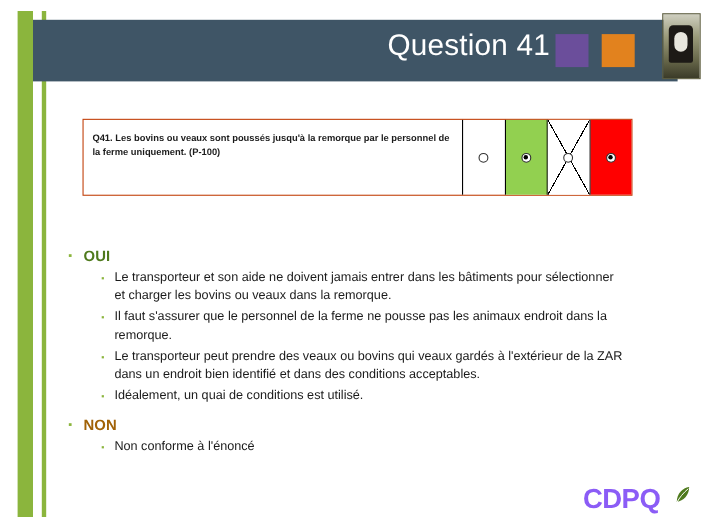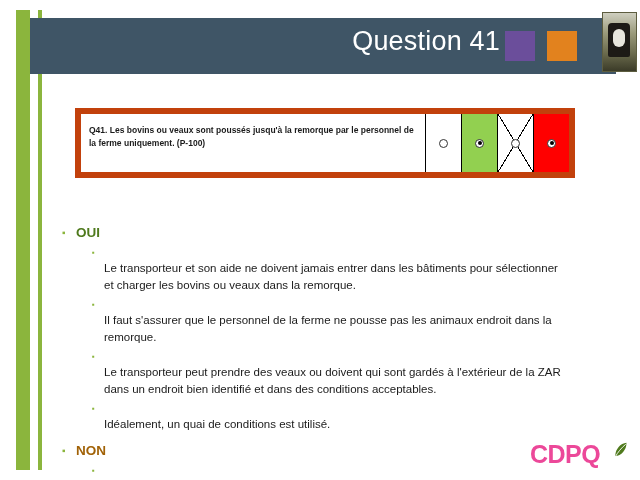--- a/index.html
+++ b/index.html
@@ -105,21 +105,21 @@
     background: #e8e6dd;
     border-radius: 6px;
   }
   
   .qtable {
     position: absolute;
     left: 75px;
     top: 108px;
     width: 500px;
     height: 70px;
-    border: 6px solid #c2410c;
+    border: 1px solid #c2410c;
     box-sizing: border-box;
     display: flex;
   }
   .q-text-cell {
     width: 345px;
     box-sizing: border-box;
     border-right: 1px solid #000000;
     padding: 10px 8px 0 8px;
     font-size: 8.5px;
     line-height: 13px;
@@ -219,31 +219,30 @@
     font-size: 8px;
     line-height: 17px;
     width: 12px;
     flex: 0 0 12px;
   }
   .lvl2 .txt {
     font-size: 11.5px;
     color: #1a1a1a;
     line-height: 16.5px;
     max-width: 465px;
-    margin-top: 16px;
   }
   .spacer-sm { height: 6px; }
   
   .logo {
     position: absolute;
     left: 530px;
     top: 440px;
     font-size: 25px;
     font-weight: bold;
-    color: #ec4899;
+    color: #8b5cf6;
     letter-spacing: -0.5px;
   }
   .logo-leaf {
     position: absolute;
     left: 613px;
     top: 441px;
     width: 15px;
     height: 17px;
   }
 </style>
@@ -290,36 +289,37 @@
     <div class="lvl2">
       <span class="marker">▪</span>
       <span class="txt">Le transporteur et son aide ne doivent jamais entrer dans les bâtiments pour sélectionner et charger les bovins ou veaux dans la remorque.</span>
     </div>
     <div class="lvl2">
       <span class="marker">▪</span>
       <span class="txt">Il faut s'assurer que le personnel de la ferme ne pousse pas les animaux endroit dans la remorque.</span>
     </div>
     <div class="lvl2">
       <span class="marker">▪</span>
-      <span class="txt">Le transporteur peut prendre des veaux ou doivent qui sont gardés à l'extérieur de la ZAR dans un endroit bien identifié et dans des conditions acceptables.</span>
+      <span class="txt">Le transporteur peut prendre des veaux ou bovins qui veaux gardés à l'extérieur de la ZAR dans un endroit bien identifié et dans des conditions acceptables.</span>
     </div>
     <div class="lvl2">
       <span class="marker">▪</span>
       <span class="txt">Idéalement, un quai de conditions est utilisé.</span>
     </div>
 
     <div class="spacer-sm"></div>
 
     <div class="lvl1">
       <span class="marker">▪</span>
       <span class="txt txt-non">NON</span>
     </div>
 
     <div class="lvl2">
       <span class="marker">▪</span>
+      <span class="txt">Non conforme à l'énoncé</span>
     </div>
 
   </div>
 
   <div class="logo">CDPQ</div>
   <svg class="logo-leaf" viewBox="0 0 20 22">
     <path d="M3 20 C3 10, 10 3, 18 2 C18 12, 11 19, 3 20 Z" fill="#4f7a1d"></path>
     <path d="M3 21 C6 15, 11 9, 17 4" stroke="#ffffff" stroke-width="1.2" fill="none"></path>
   </svg>
 

